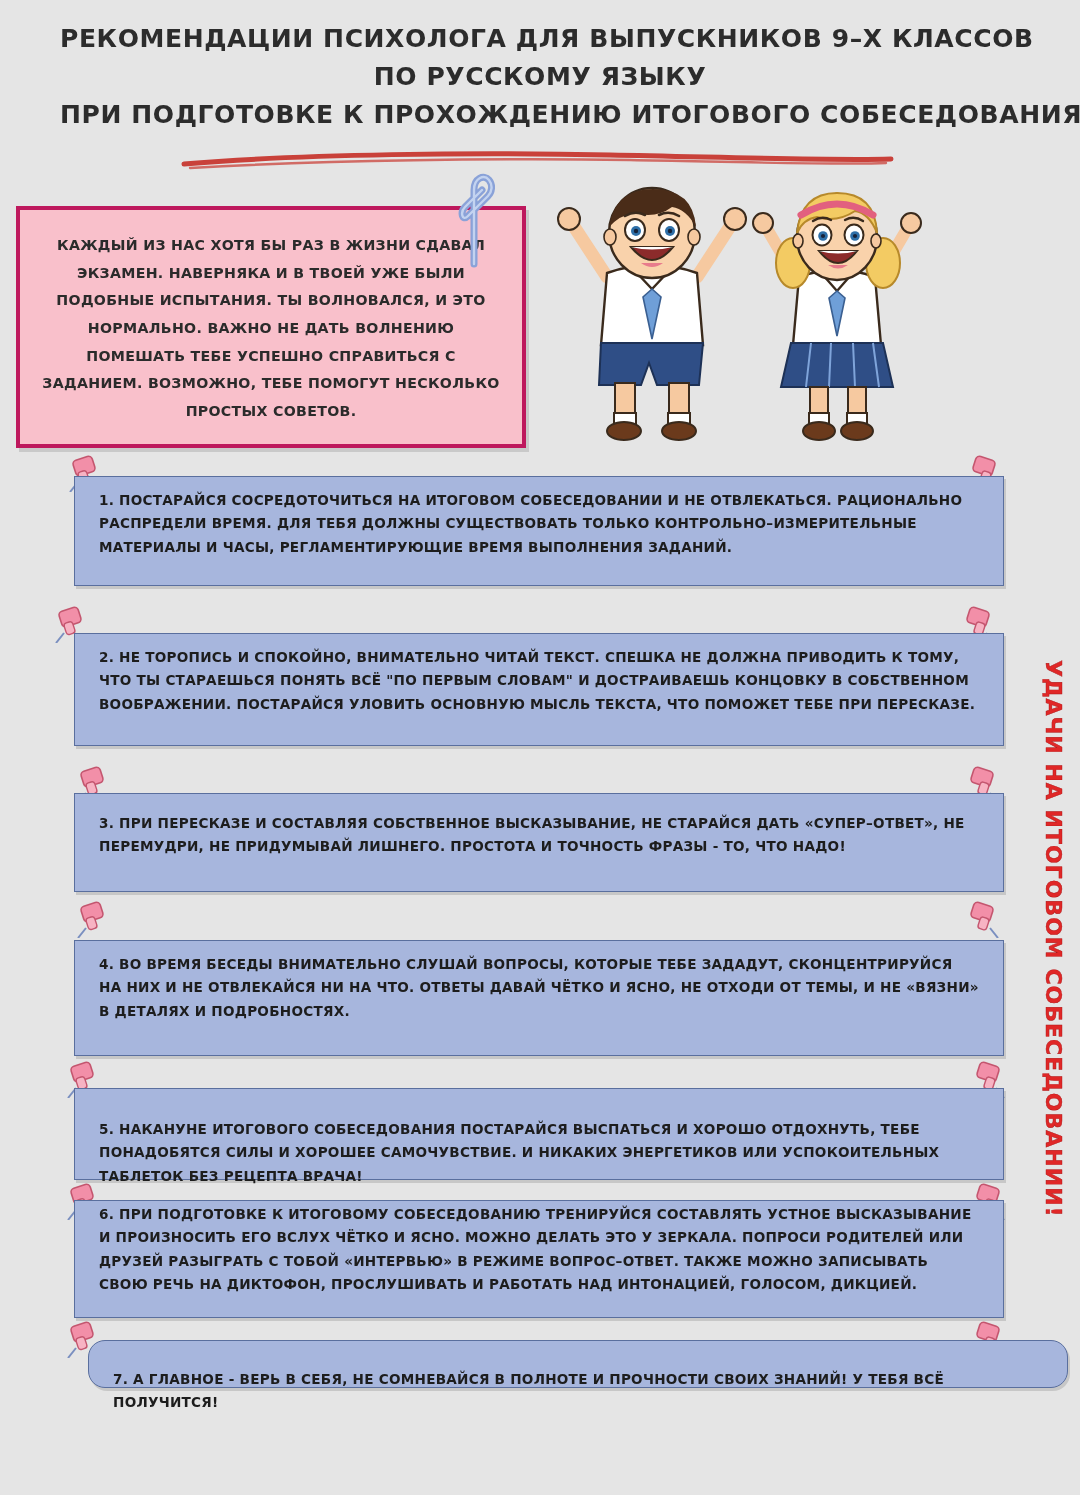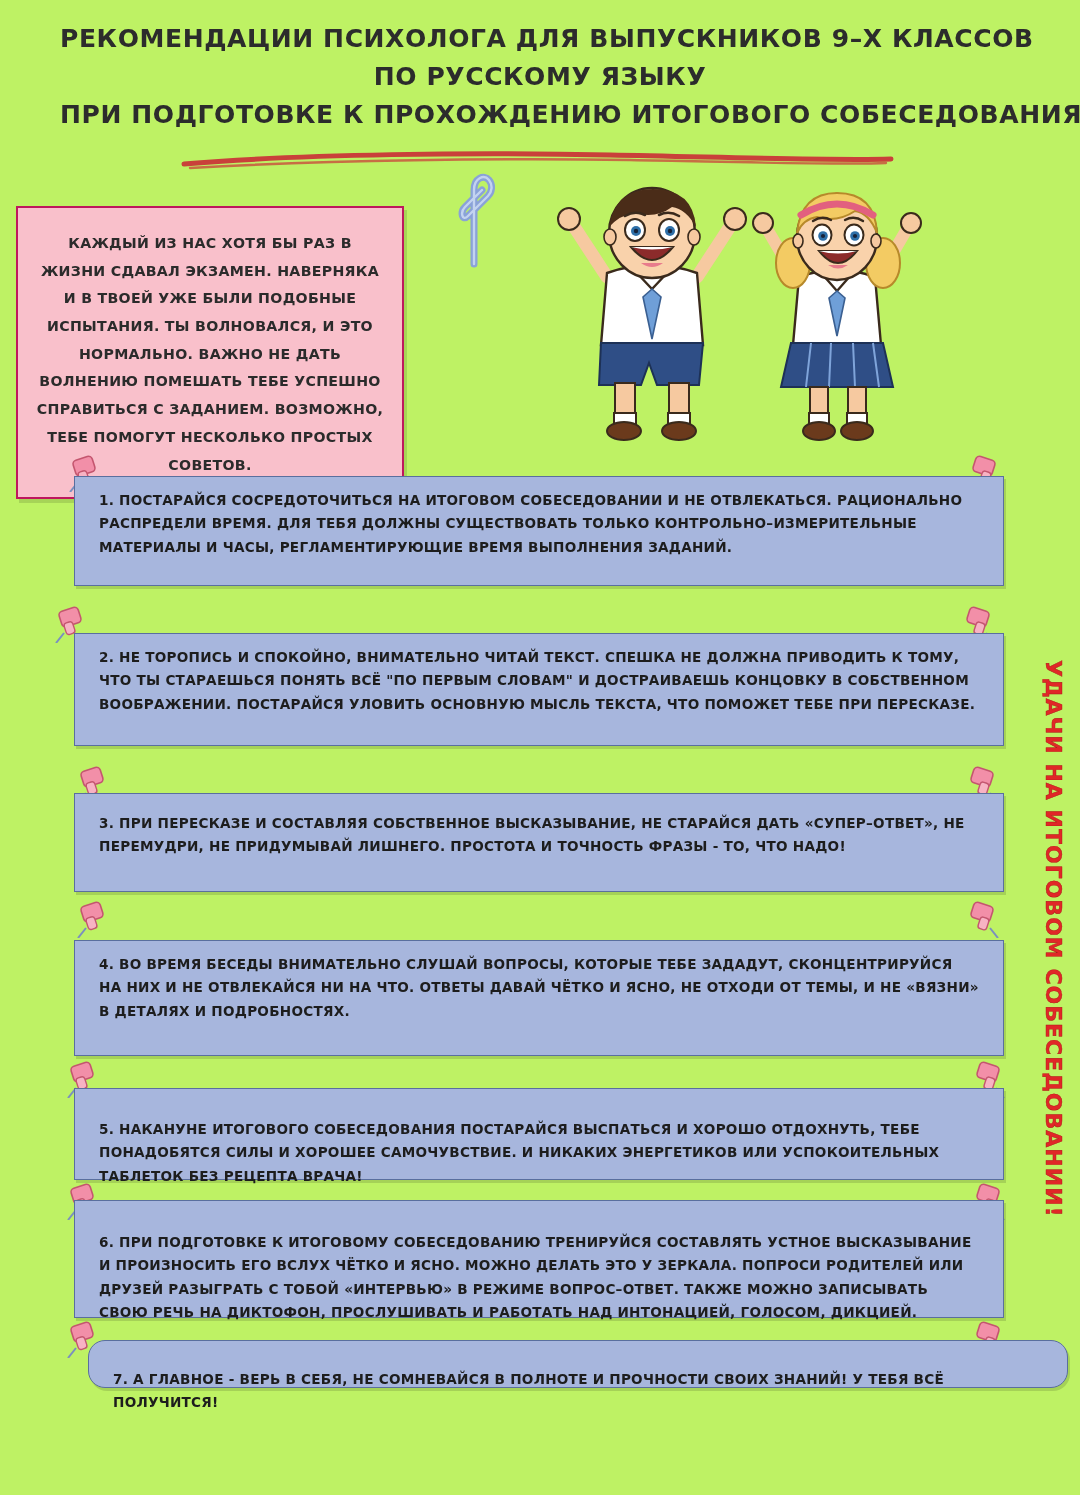--- a/index.html
+++ b/index.html
@@ -10,21 +10,21 @@
     width: 1080px;
     height: 1495px;
     background: #b2e2e0;
     font-family: "DejaVu Sans", sans-serif;
     position: relative;
     overflow: hidden;
   }
   .poster {
     position: absolute;
     inset: 0;
-    background: #bef264;
+    background: #e5e5e5;
   }
 
   
   .title {
     position: absolute;
     top: 20px;
     left: 60px;
     width: 960px;
     text-align: center;
     color: #2c2c2c;
@@ -44,23 +44,23 @@
     left: 180px;
     width: 715px;
     height: 22px;
   }
 
   
   .intro {
     position: absolute;
     left: 16px;
     top: 206px;
-    width: 388px;
+    width: 510px;
     background: #f9c0cb;
-    border: 2px solid #be185d;
+    border: 4px solid #be185d;
     box-sizing: border-box;
     padding: 22px 18px 18px 18px;
     text-align: center;
     font-size: 14.2px;
     line-height: 1.95;
     color: #2b2b2b;
     font-weight: bold;
     text-transform: uppercase;
     letter-spacing: 0.3px;
     box-shadow: 3px 4px 0 rgba(0,0,0,0.12);
@@ -323,21 +323,21 @@
   <svg class="pin" style="left:66px; top:1180px;" viewBox="0 0 34 40">
     <path d="M10,30 L2,40" stroke="#7a8fc0" stroke-width="2" fill="none"></path>
     <rect x="6" y="6" width="20" height="16" rx="4" fill="#f28fa8" stroke="#c4566f" stroke-width="1.6" transform="rotate(-18 16 14)"></rect>
     <rect x="11" y="19" width="9" height="12" rx="3" fill="#f7b3c3" stroke="#c4566f" stroke-width="1.4" transform="rotate(-18 16 25)"></rect>
   </svg>
   <svg class="pin" style="left:972px; top:1180px;" viewBox="0 0 34 40">
     <path d="M24,30 L32,40" stroke="#7a8fc0" stroke-width="2" fill="none"></path>
     <rect x="6" y="6" width="20" height="16" rx="4" fill="#f28fa8" stroke="#c4566f" stroke-width="1.6" transform="rotate(18 16 14)"></rect>
     <rect x="13" y="19" width="9" height="12" rx="3" fill="#f7b3c3" stroke="#c4566f" stroke-width="1.4" transform="rotate(18 16 25)"></rect>
   </svg>
-  <div class="tip" style="left:74px; top:1200px; width:930px; height:118px; padding-top:30px;">
+  <div class="tip" style="left:74px; top:1200px; width:930px; height:118px; padding-top:2px;">
     <span>6. При подготовке к итоговому собеседованию тренируйся составлять устное высказывание и произносить его вслух чётко и ясно. Можно делать это у зеркала. Попроси родителей или друзей разыграть с тобой «интервью» в режиме вопрос–ответ. Также можно записывать свою речь на диктофон, прослушивать и работать над интонацией, голосом, дикцией.</span>
   </div>
 
   <svg class="pin" style="left:66px; top:1318px;" viewBox="0 0 34 40">
     <path d="M10,30 L2,40" stroke="#7a8fc0" stroke-width="2" fill="none"></path>
     <rect x="6" y="6" width="20" height="16" rx="4" fill="#f28fa8" stroke="#c4566f" stroke-width="1.6" transform="rotate(-18 16 14)"></rect>
     <rect x="11" y="19" width="9" height="12" rx="3" fill="#f7b3c3" stroke="#c4566f" stroke-width="1.4" transform="rotate(-18 16 25)"></rect>
   </svg>
   <svg class="pin" style="left:972px; top:1318px;" viewBox="0 0 34 40">
     <path d="M24,30 L32,40" stroke="#7a8fc0" stroke-width="2" fill="none"></path>

